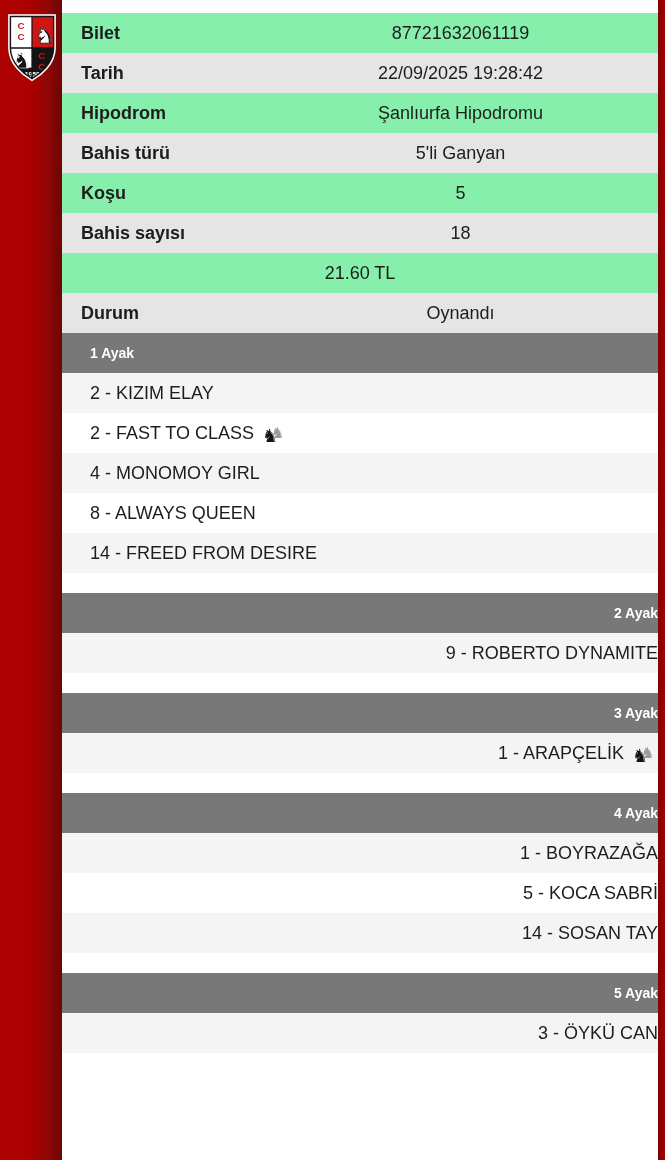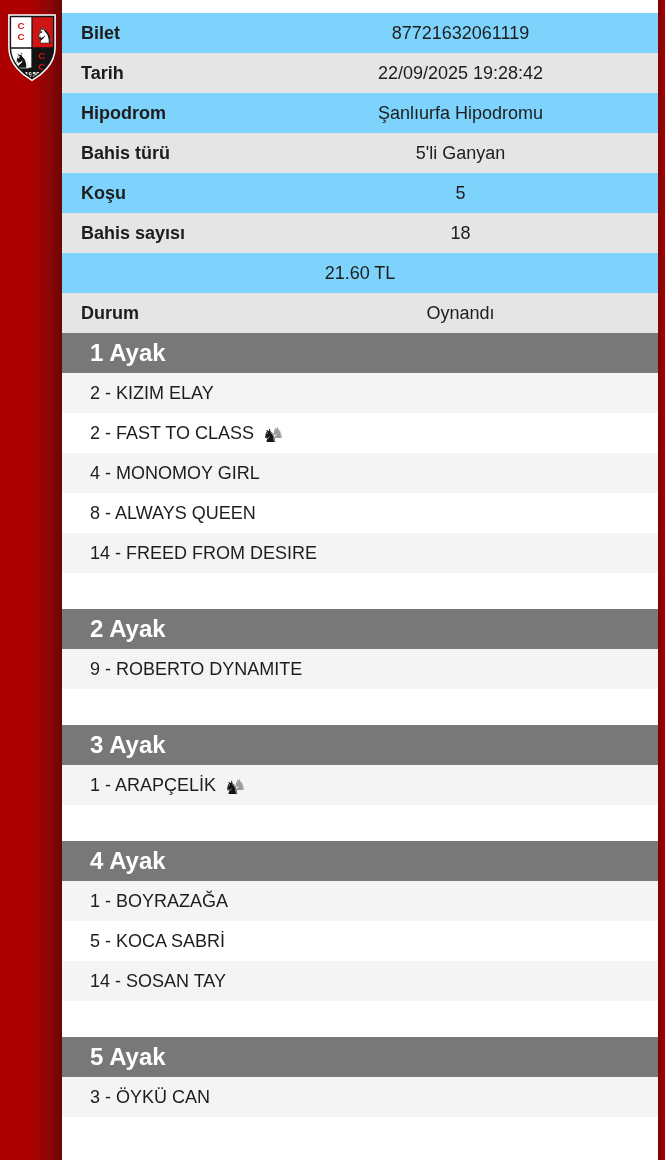--- a/index.html
+++ b/index.html
@@ -40,41 +40,41 @@
     width: 596px; height: 100%;
     padding-top: 13px;
   }
 
   
   .ticket-table { width: 100%; }
   .ticket-row {
     display: flex;
     height: 40px;
     line-height: 40px;
-    background: #7dd3fc;
+    background: #86efac;
     font-size: 18px;
   }
   .ticket-row:nth-child(even) { background: #e5e5e5; }
   .ticket-label {
     width: 201px;
     padding-left: 19px;
     font-weight: bold;
   }
   .ticket-value { flex: 1; text-align: center; }
 
   
   .section { width: 100%; }
-  .section + .section { margin-top: 36px; }
+  .section + .section { margin-top: 20px; text-align: right; }
   .section-header {
     height: 40px;
     line-height: 40px;
     background: #787878;
     color: #fff;
     font-weight: bold;
-    font-size: 24px;
+    font-size: 14px;
     padding-left: 28px;
   }
   .horse-row {
     height: 40px;
     line-height: 40px;
     font-size: 18px;
     padding-left: 28px;
     background: #fff;
     white-space: nowrap;
   }

